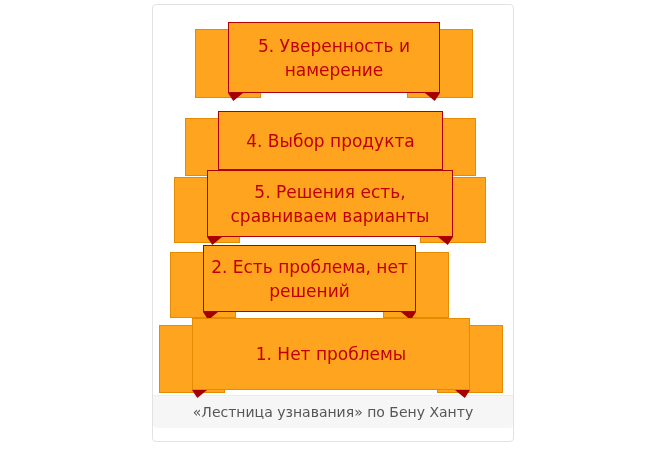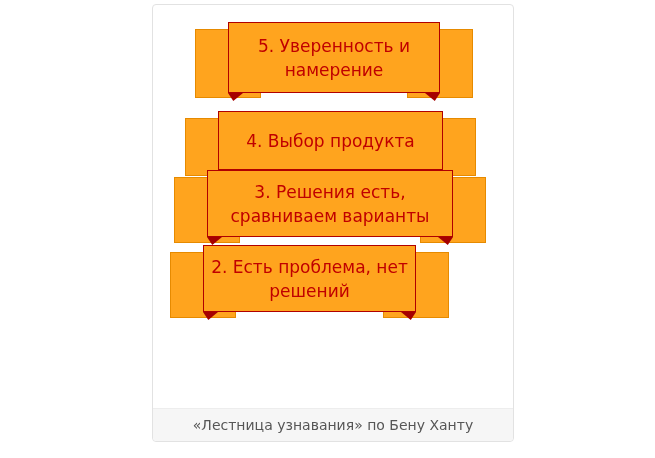--- a/index.html
+++ b/index.html
@@ -45,21 +45,21 @@
   
   .r5{left:75px;top:17px;width:212px;height:71px;}
   .r4{left:65px;top:98px;width:225px;height:59px;margin-top:8px;}
   .r3{left:54px;top:165px;width:246px;height:67px;}
   .r2{left:50px;top:240px;width:213px;height:67px;}
   .r1{left:39px;top:313px;width:278px;height:72px;}
   .r5 .wing{height:69px;} .r4 .wing{height:58px;} .r3 .wing{height:66px;}
   .r2 .wing{height:66px;} .r1 .wing{height:68px;}
 
   .caption{
-    position:absolute;left:0;right:0;bottom:0;height:33px;
+    position:absolute;left:0;right:0;bottom:13px;height:33px;
     background:var(--caption-bg,#f6f6f6);
     border-top:1px solid var(--caption-border,#ededed);
     border-radius:0 0 4px 4px;
     display:flex;align-items:center;justify-content:center;
     color:var(--caption-text,#565656);font-size:14px;
     box-sizing:border-box;
   }
 </style>
 </head>
 <body style="--page-bg: #ffffff; --card-border: #e2e2e2; --ribbon-fill: #FFA41E; --wing-border: #E68A00; --box-border: #B00000; --fold: #A50000; --ribbon-text: #C00000; --caption-bg: #f6f6f6; --caption-border: #ededed; --caption-text: #565656;">
@@ -87,33 +87,42 @@
         <div class="label">4. Выбор продукта</div>
       </div>
     </div>
 
     <div class="ribbon r3">
       <div class="wing left"></div>
       <div class="wing right"></div>
       <div class="fold left"></div>
       <div class="fold right"></div>
       <div class="box">
-        <div class="label">3. Решения есть,
+        <div class="label">5. Решения есть,
 сравниваем варианты</div>
       </div>
     </div>
 
     <div class="ribbon r2">
       <div class="wing left"></div>
       <div class="wing right"></div>
       <div class="fold left"></div>
       <div class="fold right"></div>
       <div class="box">
         <div class="label">2. Есть проблема, нет
 решений</div>
       </div>
     </div>
 
+    <div class="ribbon r1 no-red-border">
+      <div class="wing left"></div>
+      <div class="wing right"></div>
+      <div class="fold left"></div>
+      <div class="fold right"></div>
+      <div class="box">
+        <div class="label">1. Нет проблемы</div>
+      </div>
+    </div>
 
   </div>
 
   <div class="caption">«Лестница узнавания» по Бену Ханту</div>
 </div>
 
 </body></html>

